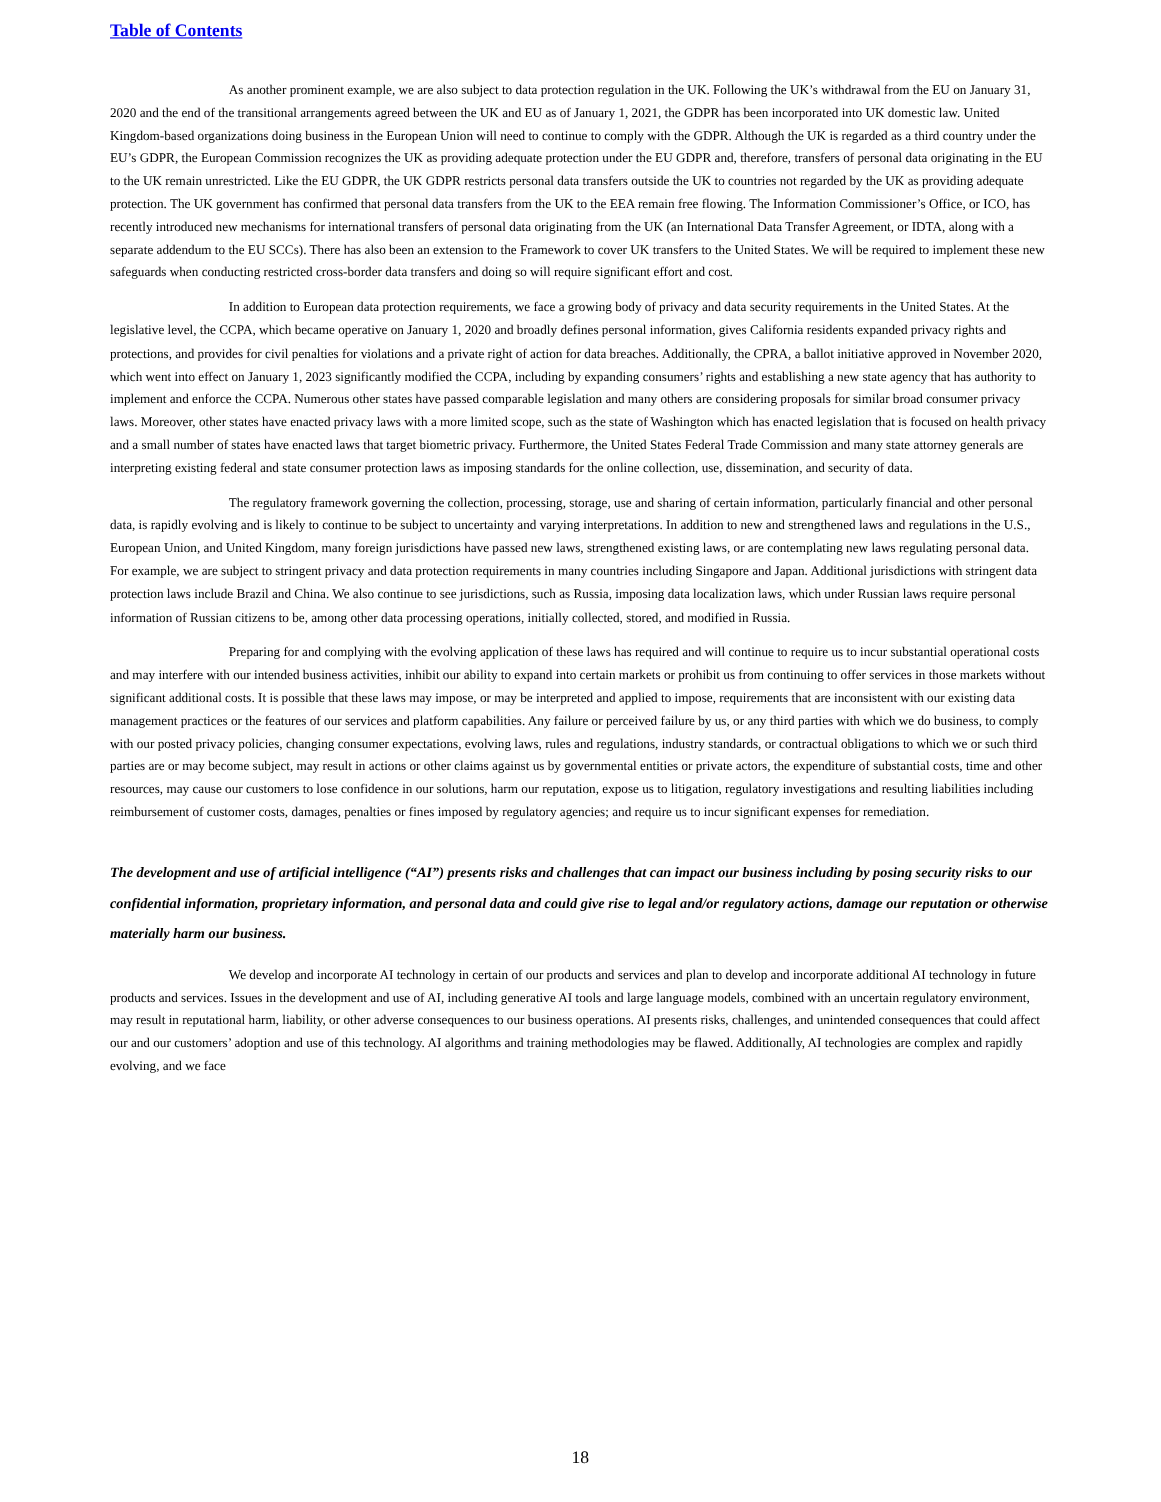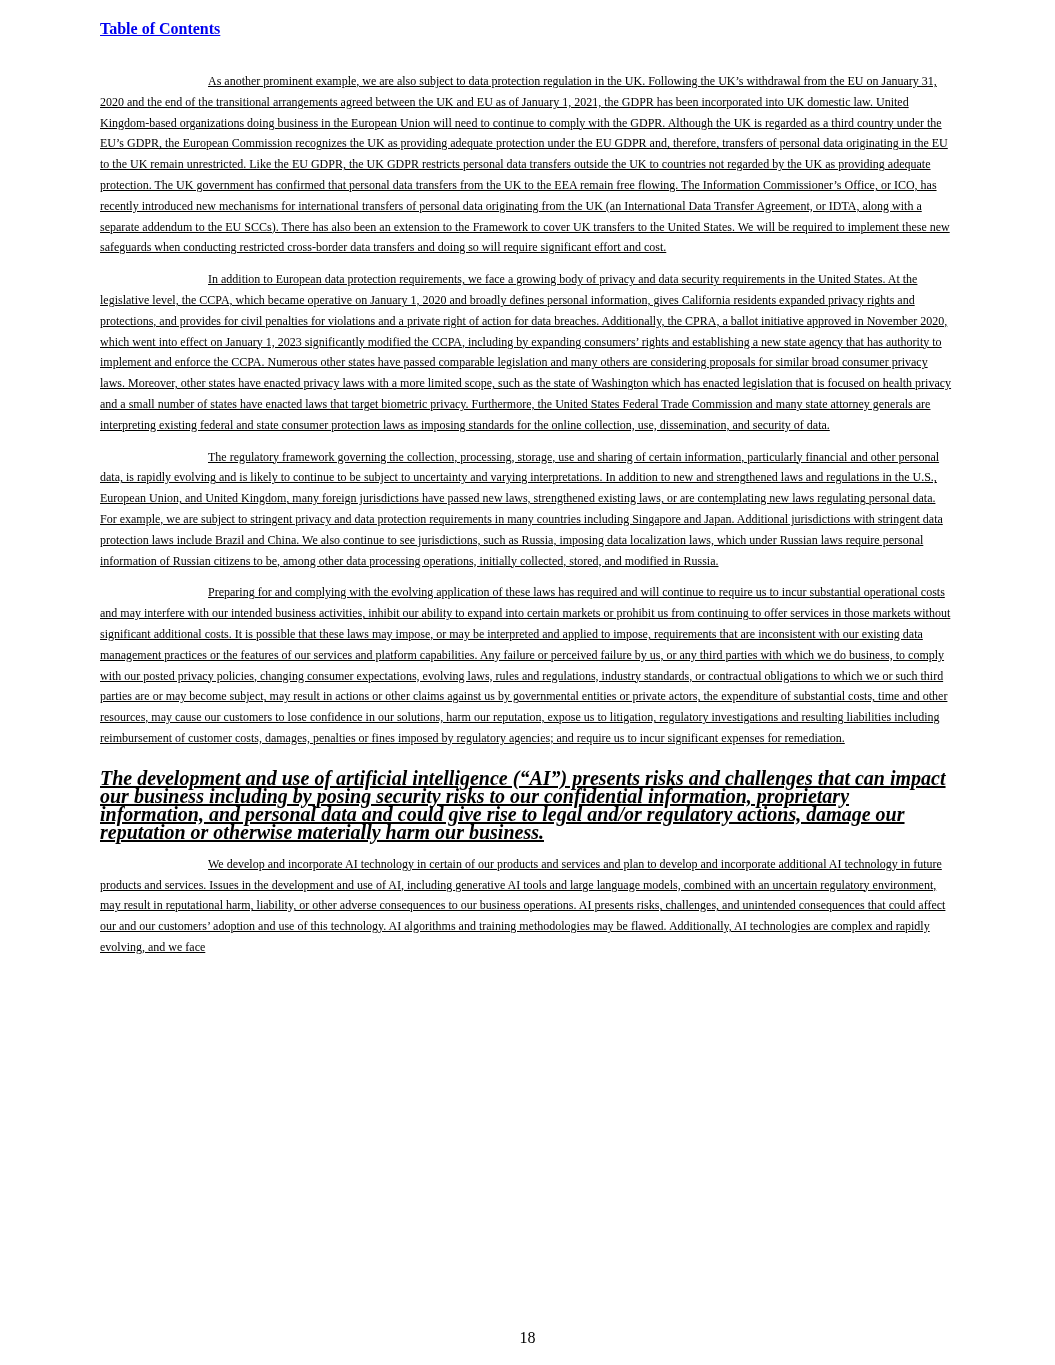--- a/index.html
+++ b/index.html
@@ -8,21 +8,20 @@
     font-family: "Liberation Serif", "DejaVu Serif", serif;
   }
   .page {
     position: relative;
     width: 1055px;
     height: 1365px;
     background: var(--bg, #ffffff);
     color: var(--text, #000000);
     padding: 14px 100px 0 100px;
     overflow: hidden;
-    text-decoration: underline;
   }
   .toc-link {
     display: inline-block;
     font-size: 16px;
     font-weight: bold;
     color: var(--link, #0000EE);
     text-decoration: underline;
     margin-top: 6px;
   }
   .body-text {
@@ -30,34 +29,34 @@
   }
   .para {
     font-size: 12px;
     line-height: 20.8px;
     text-indent: 108px;
     text-align: left;
     margin-bottom: 11px;
     color: var(--text, #000000);
   }
   .risk-heading {
-    font-size: 20px;
-    line-height: 18px;
+    font-size: 13px;
+    line-height: 28px;
     font-weight: bold;
     font-style: italic;
-    margin-top: 20px;
+    margin-top: 30px;
     margin-bottom: 13px;
     text-indent: 0;
     color: var(--text, #000000);
   }
   .page-footer {
     position: absolute;
     left: 0;
     right: 0;
-    bottom: 18px;
+    bottom: 30px;
     text-align: center;
   }
   .page-number {
     font-size: 16px;
     color: var(--text, #000000);
   }
 </style>
 </head>
 <body>
 

